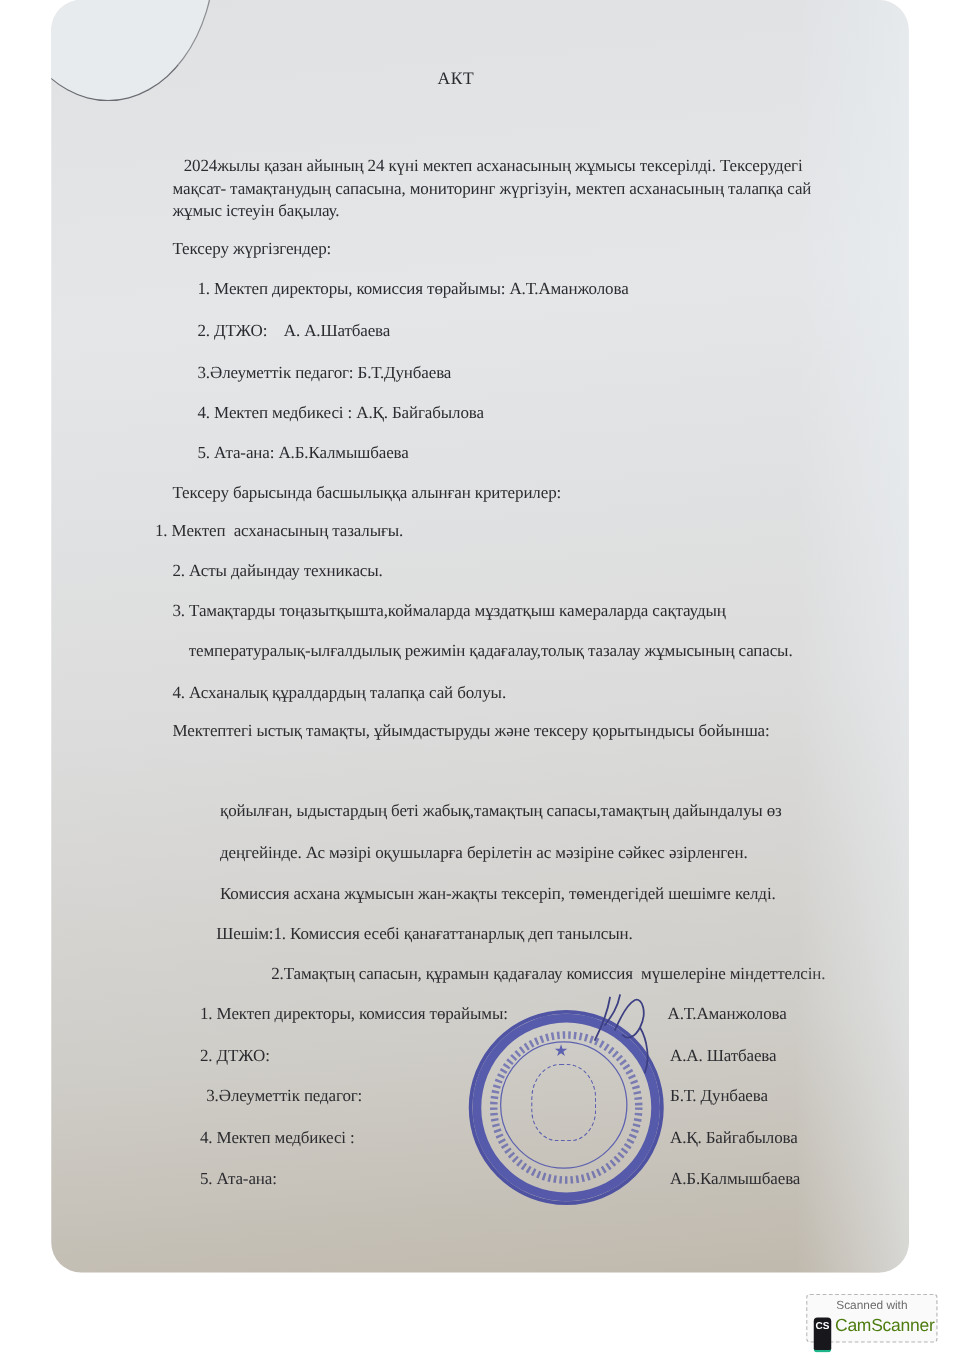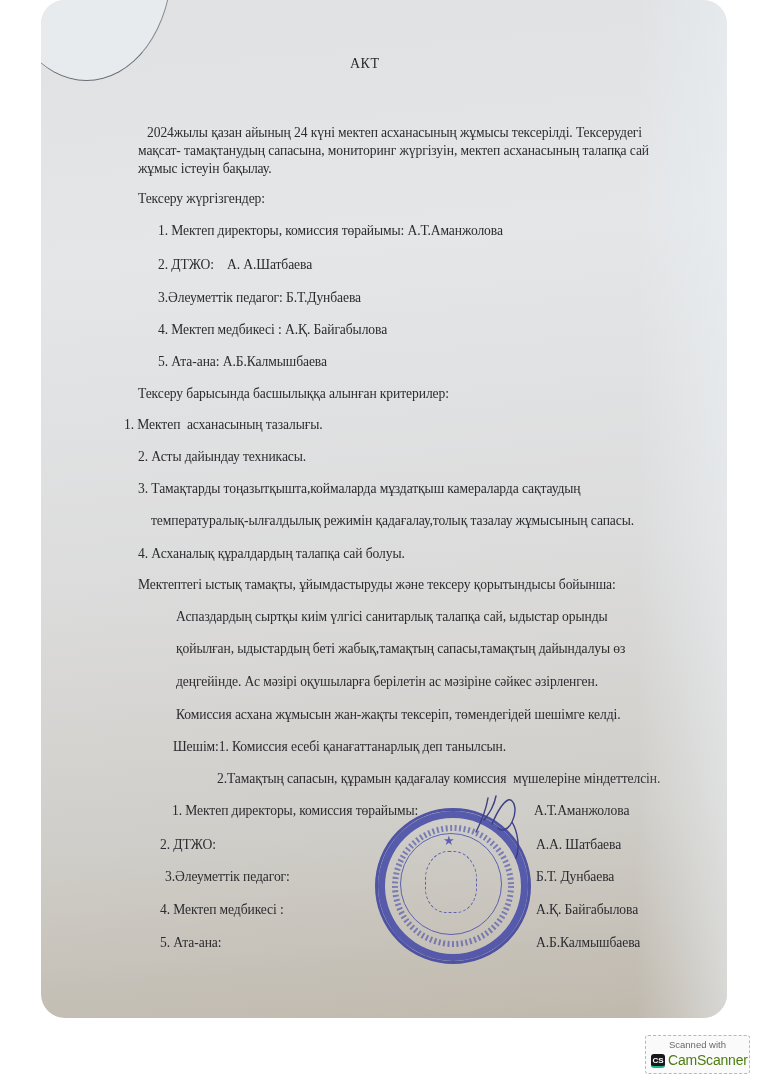--- a/index.html
+++ b/index.html
@@ -49,21 +49,21 @@
     position: absolute; left: 0; top: 0; width: 150px; height: 150px;
   }
   .signature { position: absolute; left: 468px; top: 792px; }
   .badge {
     position: absolute; left: 645px; top: 1035px; width: 103px; height: 37px;
     border: 1px dashed #b8b8b8; border-radius: 3px; background: #fafafa;
     font-family: "Liberation Sans", "DejaVu Sans", sans-serif;
   }
   .badge-top { position: absolute; left: 0; top: 3px; width: 103px; text-align: center; font-size: 9.5px; color: #6a6a6a; }
   .badge-logo {
-    position: absolute; left: 5px; top: 18px; width: 14px; height: 14px; border-radius: 3px;
+    position: absolute; left: 5px; top: 18px; width: 14px; height: 28px; border-radius: 3px;
     background: #18171c; color: #fff; font-size: 8px; font-weight: bold; line-height: 14px; text-align: center;
     border-bottom: 2px solid #1fb58a; box-sizing: border-box;
   }
   .badge-name { position: absolute; left: 22px; top: 16px; font-size: 14px; color: #4d7c0f; letter-spacing: -0.2px; }
 </style>
 </head>
 <body>
 
 <div class="photo">
   <div class="corner-curve"></div>
@@ -82,29 +82,28 @@
   <div class="t" style="left:117px; top:354px;">5. Ата-ана: А.Б.Калмышбаева</div>
 
   <div class="t" style="left:97px; top:386px;">Тексеру барысында басшылыққа алынған критерилер:</div>
   <div class="t" style="left:83px; top:417px; white-space:pre;">1. Мектеп  асханасының тазалығы.</div>
   <div class="t" style="left:97px; top:449px;">2. Асты дайындау техникасы.</div>
   <div class="t" style="left:97px; top:481px;">3. Тамақтарды тоңазытқышта,коймаларда мұздатқыш камераларда сақтаудың</div>
   <div class="t" style="left:110px; top:513px;">температуралық-ылғалдылық режимін қадағалау,толық тазалау жұмысының сапасы.</div>
   <div class="t" style="left:97px; top:546px;">4. Асханалық құралдардың талапқа сай болуы.</div>
 
   <div class="t" style="left:97px; top:577px;">Мектептегі ыстық тамақты, ұйымдастыруды және тексеру қорытындысы бойынша:</div>
-  <div class="t" style="left:135px; top:609px;">Аспаздардың сыртқы киім үлгісі санитарлық талапқа сай, ыдыстар орынды</div>
   <div class="t" style="left:135px; top:641px;">қойылған, ыдыстардың беті жабық,тамақтың сапасы,тамақтың дайындалуы өз</div>
   <div class="t" style="left:135px; top:674px;">деңгейінде. Ас мәзірі оқушыларға берілетін ас мәзіріне сәйкес әзірленген.</div>
   <div class="t" style="left:135px; top:707px;">Комиссия асхана жұмысын жан-жақты тексеріп, төмендегідей шешімге келді.</div>
 
   <div class="t" style="left:132px; top:739px;">Шешім:1. Комиссия есебі қанағаттанарлық деп танылсын.</div>
   <div class="t" style="left:176px; top:771px; white-space:pre;">2.Тамақтың сапасын, құрамын қадағалау комиссия  мүшелеріне міндеттелсін.</div>
 
-  <div class="t" style="left:119px; top:803px;margin-left:12px;">1. Мектеп директоры, комиссия төрайымы:</div>
+  <div class="t" style="left:119px; top:803px;">1. Мектеп директоры, комиссия төрайымы:</div>
   <div class="t" style="left:493px; top:803px;">А.Т.Аманжолова</div>
   <div class="t" style="left:119px; top:837px;">2. ДТЖО:</div>
   <div class="t" style="left:495px; top:837px;">А.А. Шатбаева</div>
   <div class="t" style="left:124px; top:869px;">3.Әлеуметтік педагог:</div>
   <div class="t" style="left:495px; top:869px;">Б.Т. Дунбаева</div>
   <div class="t" style="left:119px; top:902px;">4. Мектеп медбикесі :</div>
   <div class="t" style="left:495px; top:902px;">А.Қ. Байгабылова</div>
   <div class="t" style="left:119px; top:935px;">5. Ата-ана:</div>
   <div class="t" style="left:495px; top:935px;">А.Б.Калмышбаева</div>
 </div>

